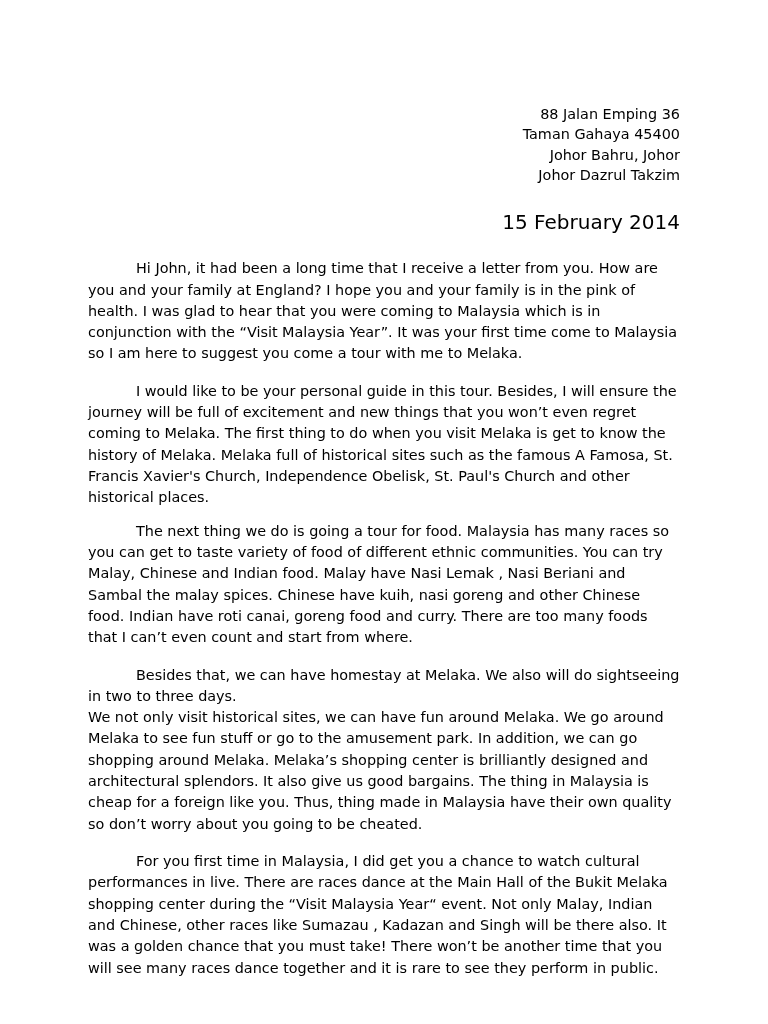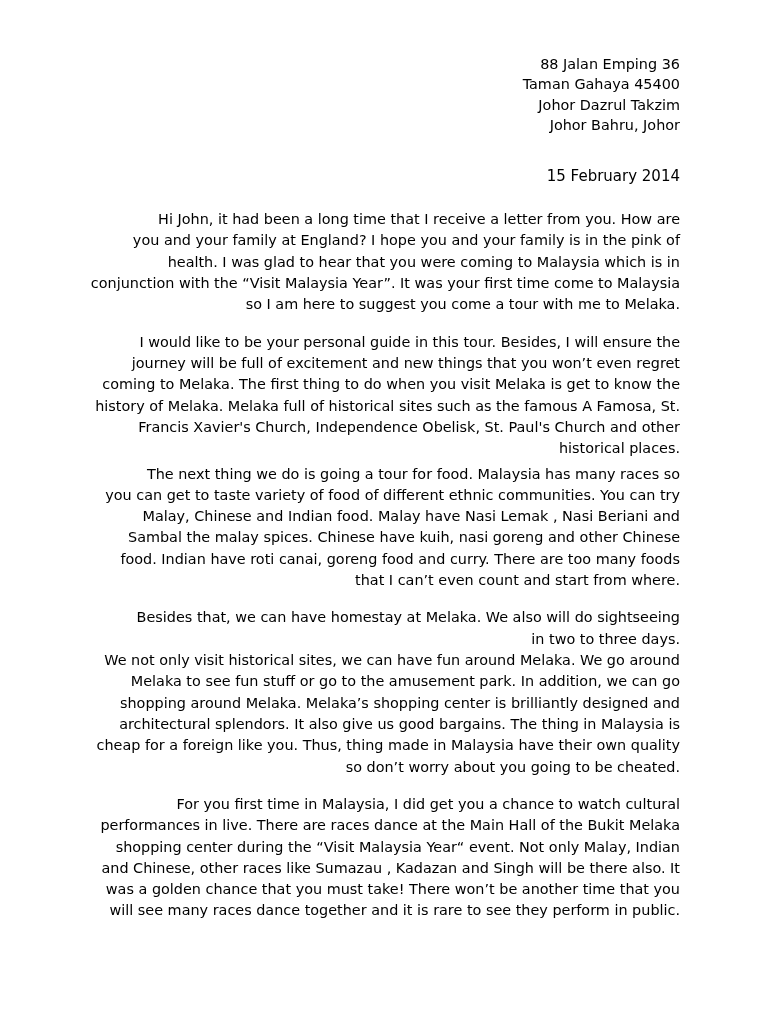--- a/index.html
+++ b/index.html
@@ -12,69 +12,68 @@
     height: 1024px;
     font-family: "DejaVu Sans", sans-serif;
     color: #000000;
     -webkit-font-smoothing: antialiased;
   }
   .page {
     position: relative;
     width: 768px;
     height: 840px;
     box-sizing: border-box;
-    padding: 54px 88px 40px 88px;
+    padding: 104px 88px 40px 88px;
     background: #ffffff;
   }
   .address-block {
     text-align: right;
     font-size: 14.4px;
     line-height: 1.42;
     margin: 0 0 0 0;
   }
   .address-line {
     display: block;
     white-space: pre;
   }
   .date-line {
     text-align: right;
-    font-size: 15px;
+    font-size: 20px;
     line-height: 1.42;
-    margin-top: 30px;
+    margin-top: 22px;
   }
   .body-copy {
     margin-top: 22px;
     font-size: 14.4px;
     line-height: 1.48;
     text-align: left;
   }
   .para {
-    margin: 4px 0 16px 0;
+    margin: 12px 0 16px 0;
     text-indent: 48px;
-    text-align: right;
   }
   .para.tight {
     margin-bottom: 0;
   }
   .para.cont {
     text-indent: 0;
     margin-top: 0;
     margin-bottom: 16px;
   }
 </style>
 </head>
 <body>
 
 <div class="page">
 
   <div class="address-block">
     <span class="address-line">88 Jalan Emping 36</span>
     <span class="address-line">Taman Gahaya 45400</span>
+    <span class="address-line">Johor Bahru, Johor</span>
     <span class="address-line">Johor Dazrul Takzim</span>
-    <span class="address-line">Johor Bahru, Johor</span>
   </div>
 
   <div class="date-line">15 February 2014</div>
 
   <div class="body-copy">
     <p class="para">Hi John, it had been a long time that I receive a letter from you. How are you and your family at England? I hope you and your family is in the pink of health. I was glad to hear that you were coming to Malaysia which is in conjunction with the “Visit Malaysia Year”. It was your first time come to Malaysia so I am here to suggest you come a tour with me to Melaka.</p>
     <p class="para tight">I would like to be your personal guide in this tour. Besides, I will ensure the journey will be full of excitement and new things that you won’t even regret coming to Melaka. The first thing to do when you visit Melaka is get to know the history of Melaka. Melaka full of historical sites such as the famous A Famosa, St. Francis Xavier's Church, Independence Obelisk, St. Paul's Church and other historical places.</p>
     <p class="para">The next thing we do is going a tour for food. Malaysia has many races so you can get to taste variety of food of different ethnic communities. You can try Malay, Chinese and Indian food. Malay have Nasi Lemak , Nasi Beriani and Sambal the malay spices. Chinese have kuih, nasi goreng and other Chinese food. Indian have roti canai, goreng food and curry. There are too many foods that I can’t even count and start from where.</p>
     <p class="para tight">Besides that, we can have homestay at Melaka. We also will do sightseeing in two to three days.</p>
     <p class="para cont">We not only visit historical sites, we can have fun around Melaka. We go around Melaka to see fun stuff or go to the amusement park. In addition, we can go shopping around Melaka. Melaka’s shopping center is brilliantly designed and architectural splendors. It also give us good bargains. The thing in Malaysia is cheap for a foreign like you. Thus, thing made in Malaysia have their own quality so don’t worry about you going to be cheated.</p>

